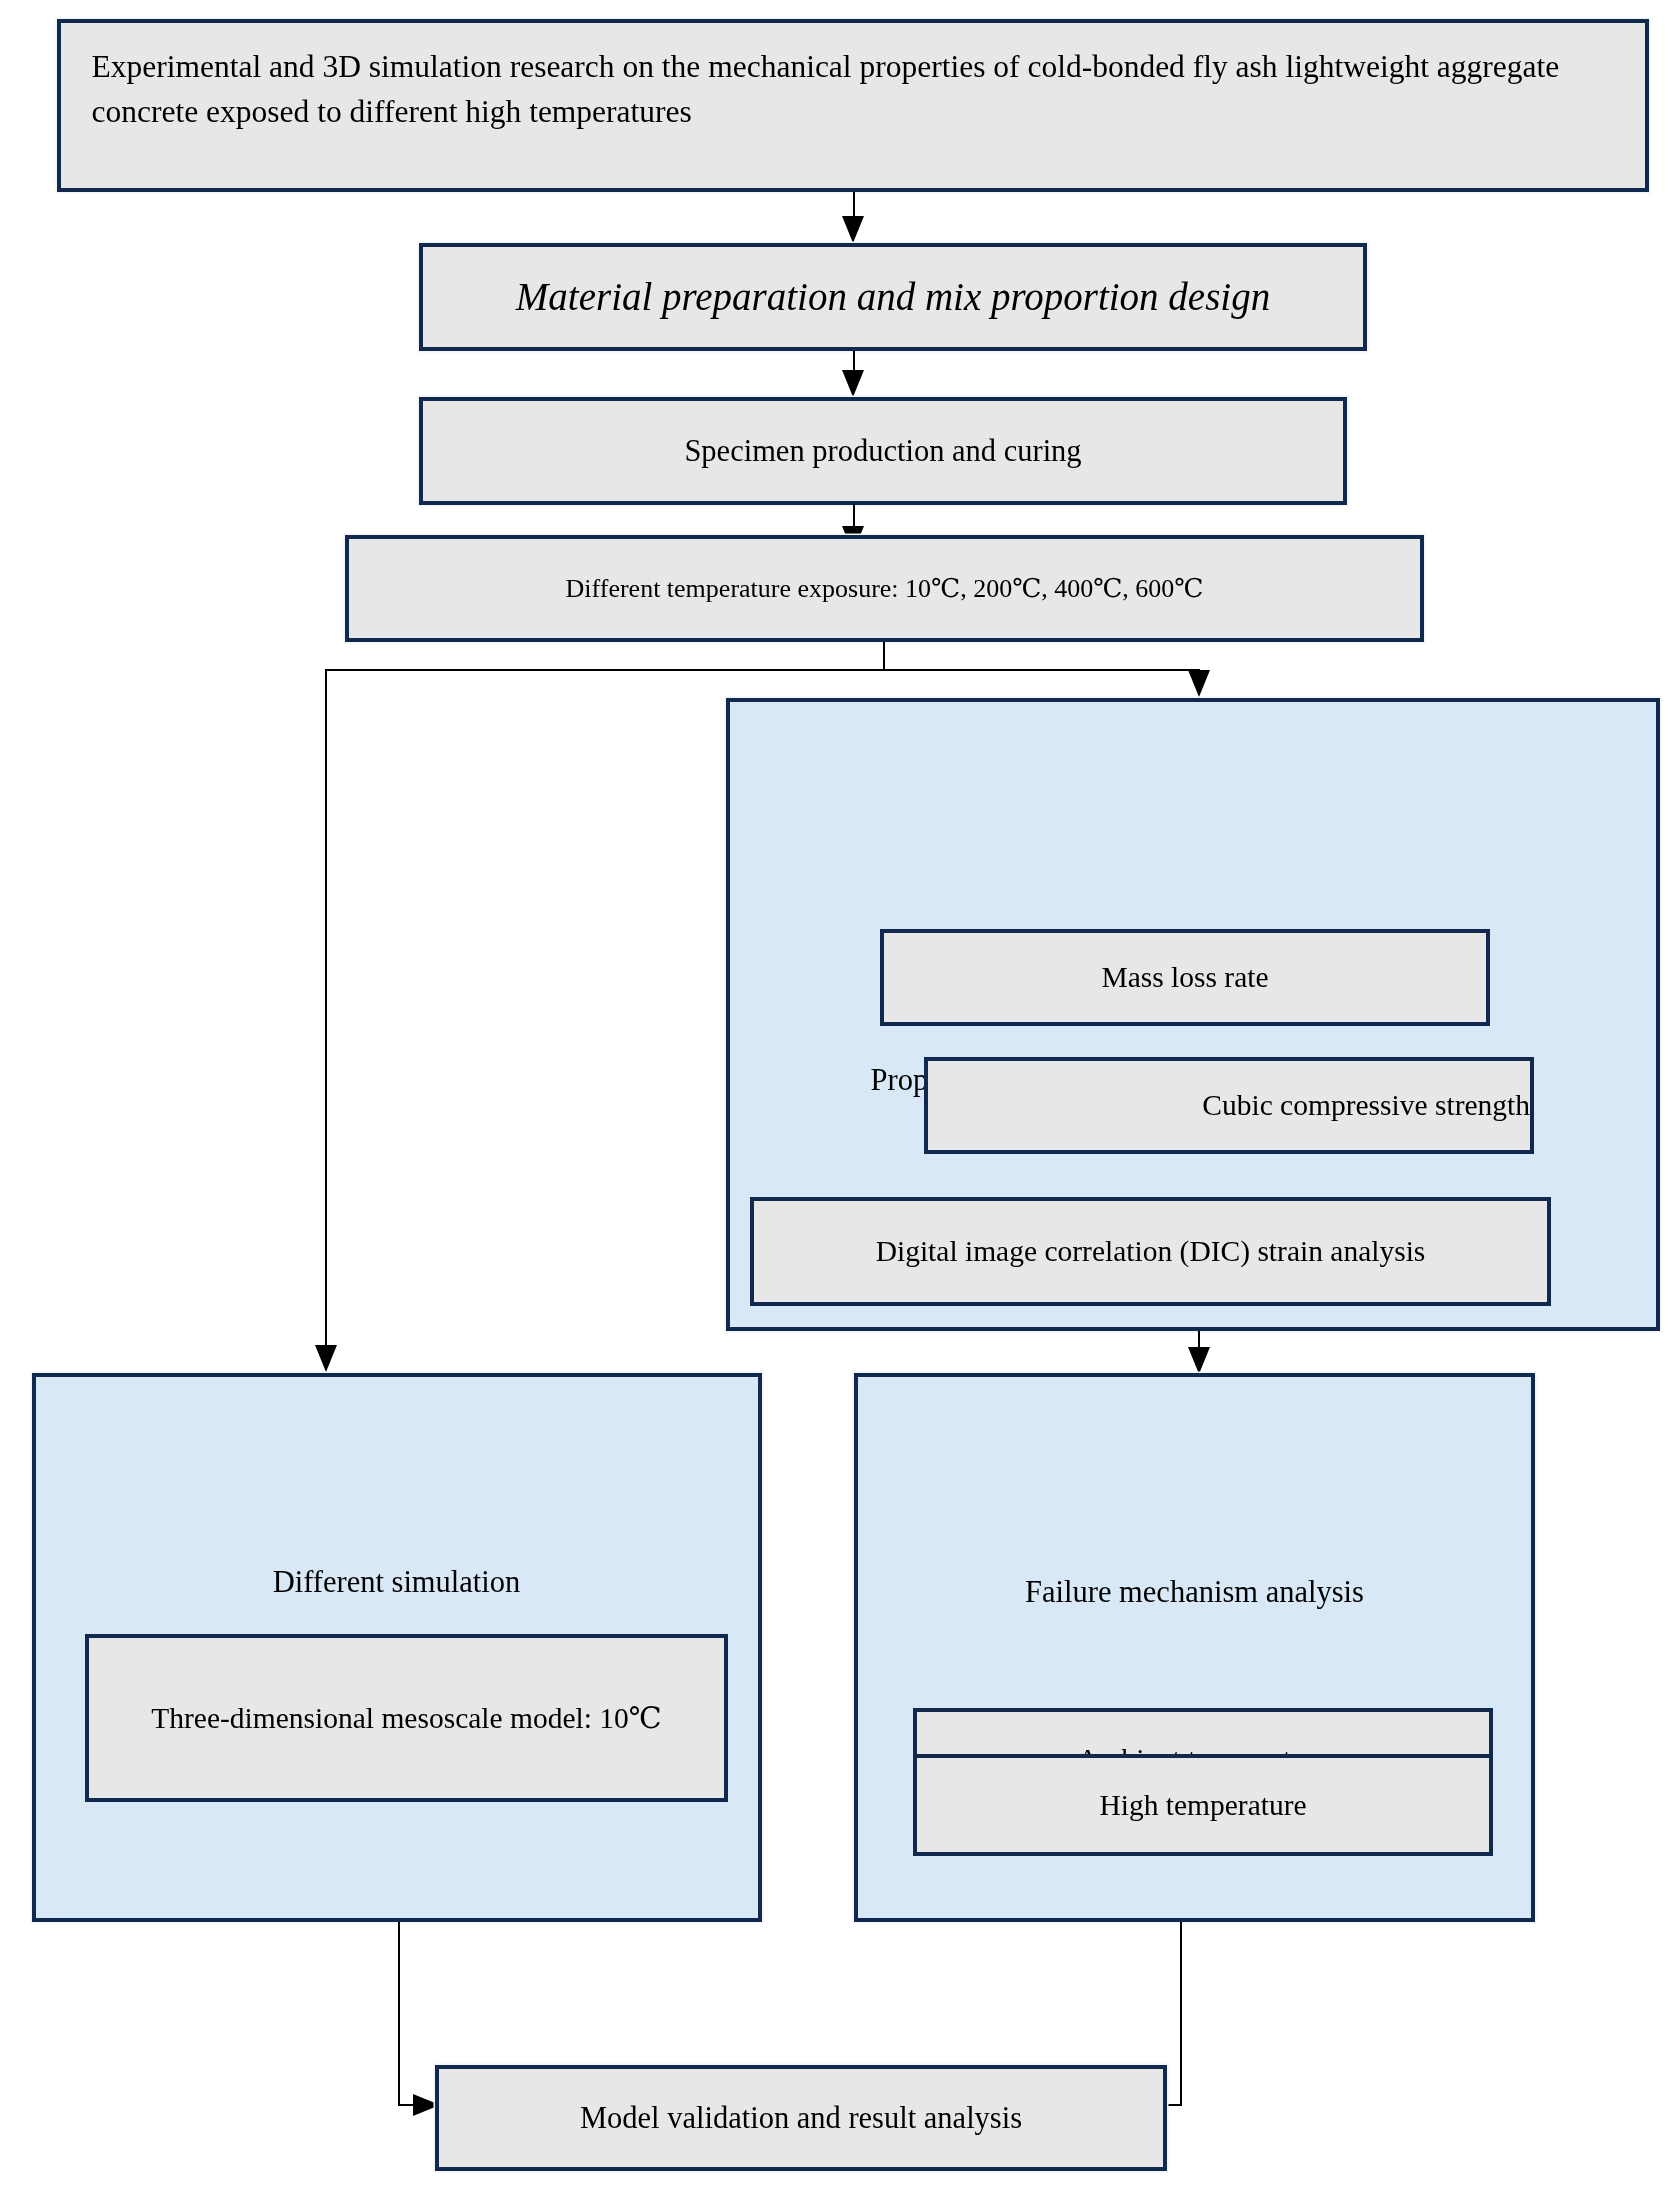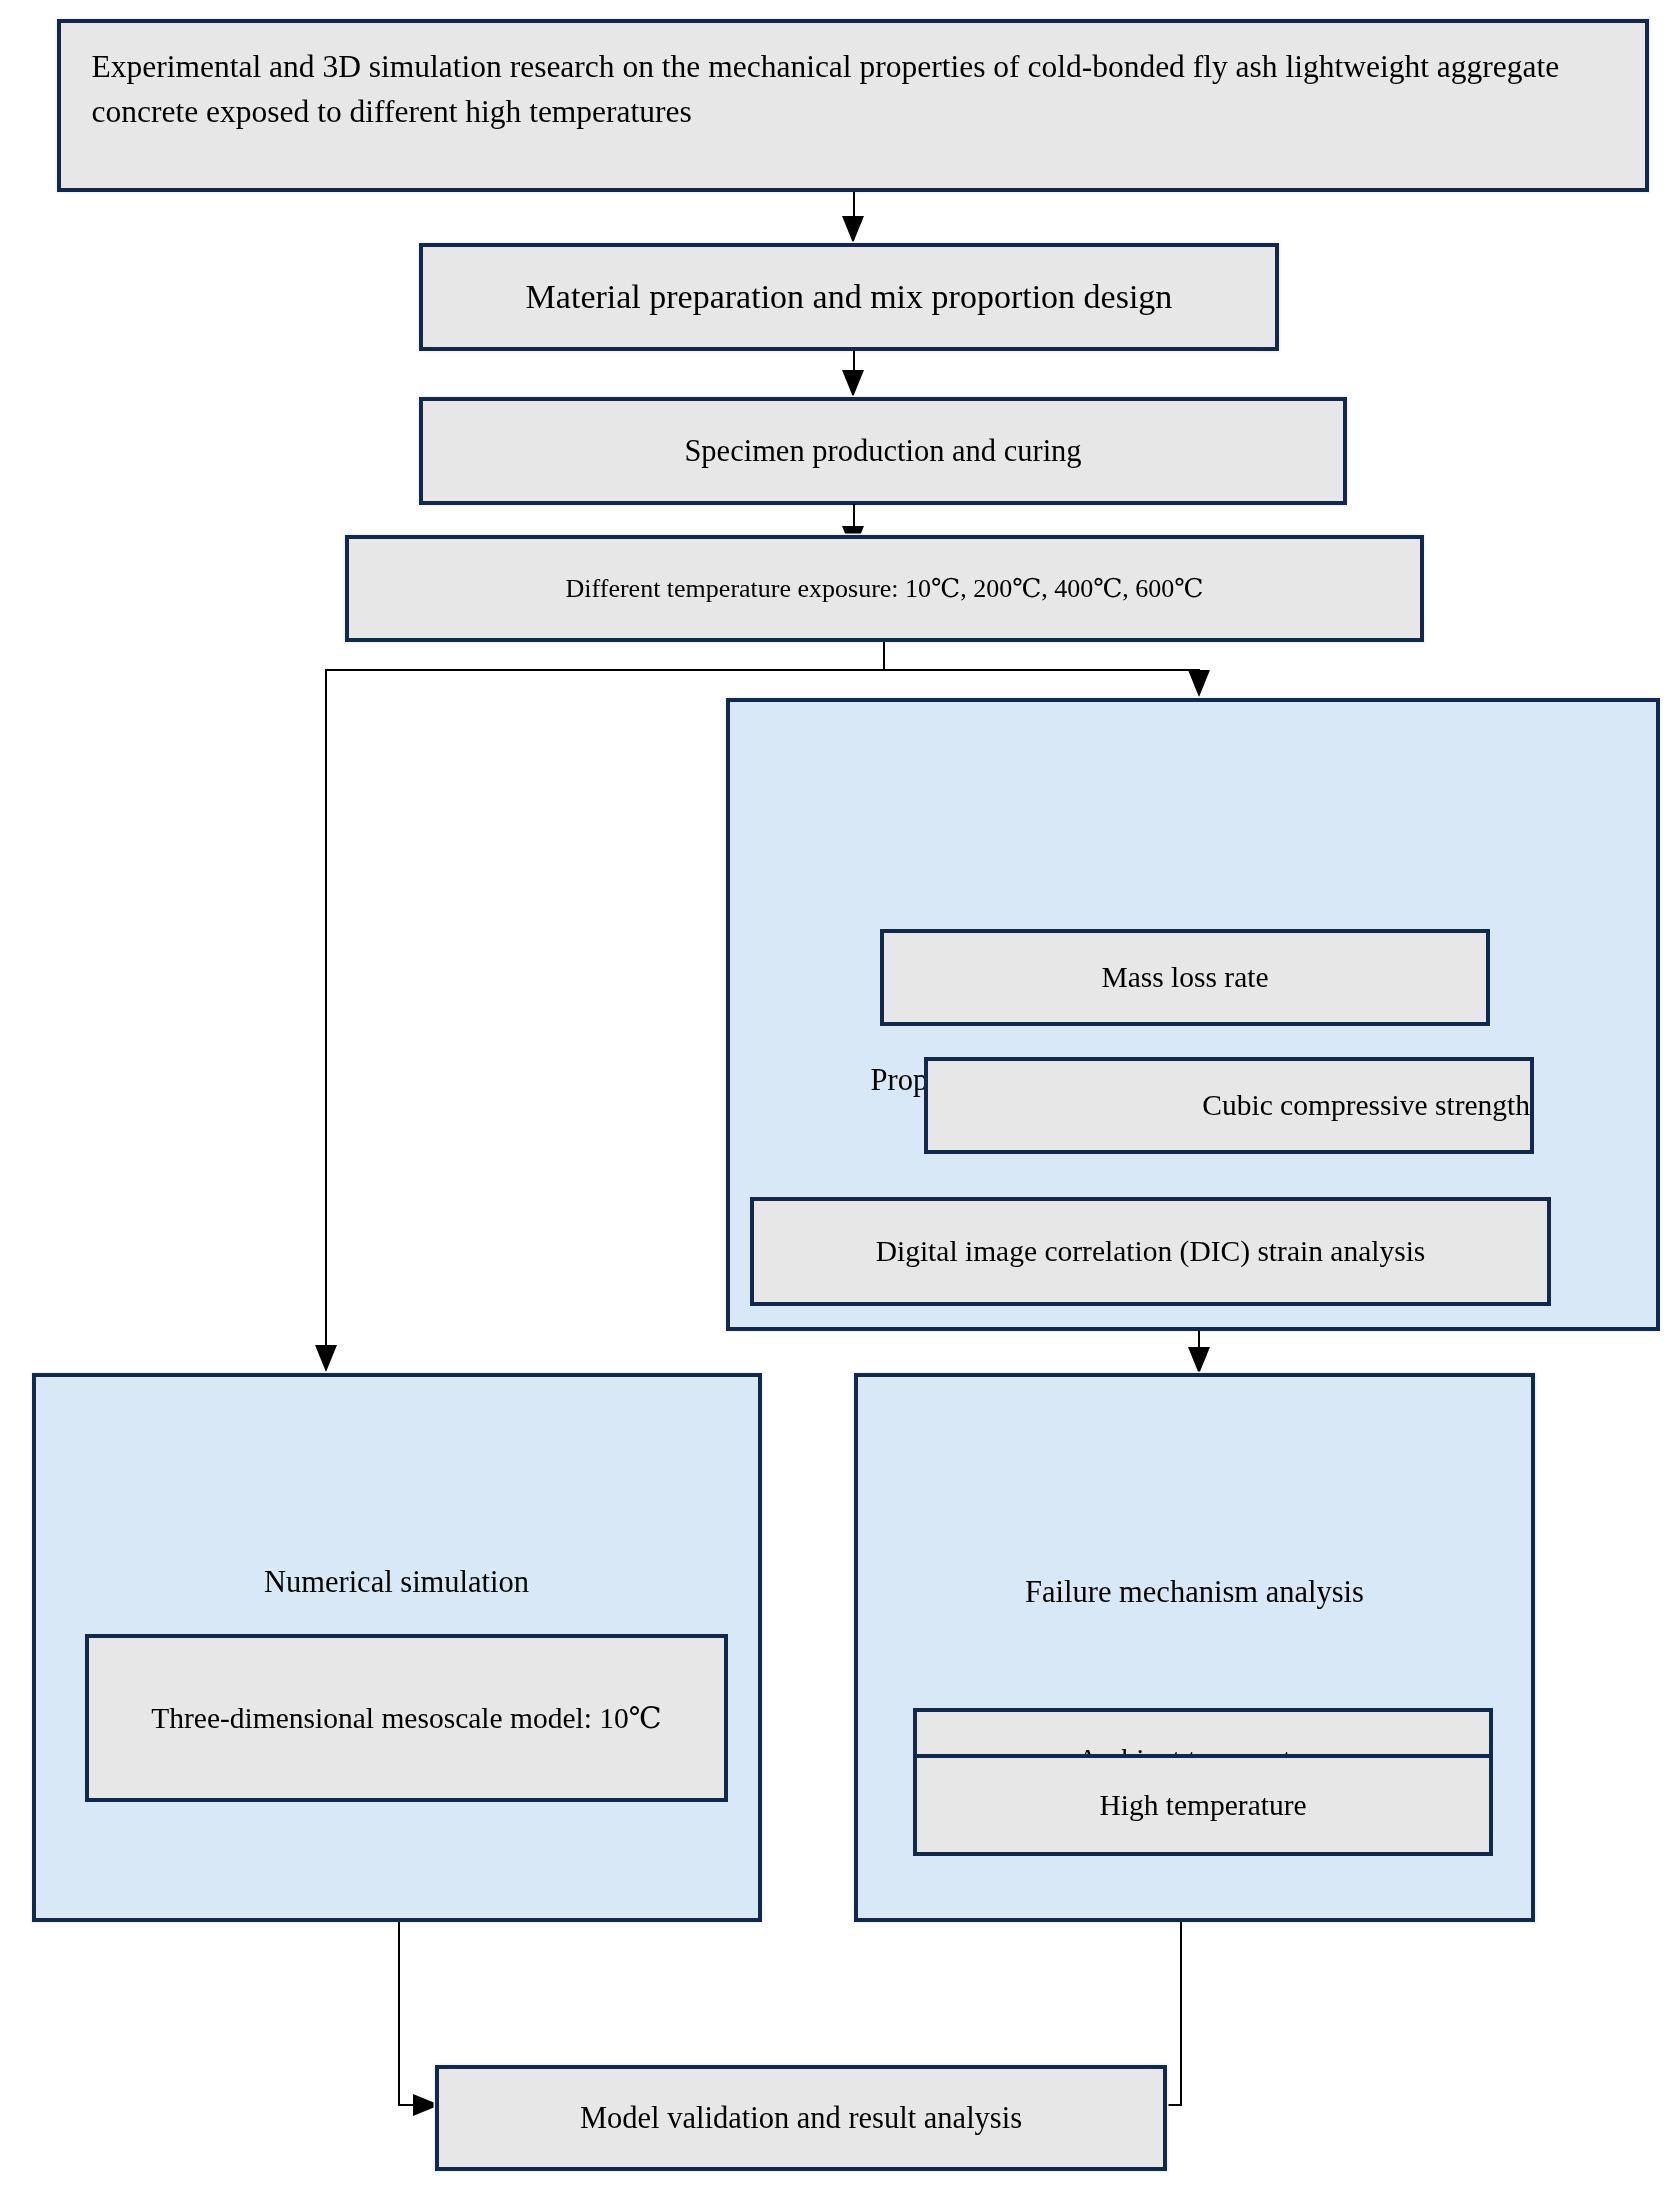--- a/index.html
+++ b/index.html
@@ -81,21 +81,21 @@
 
 <div id="canvas">
 
   <div class="node title-box" style="left:57px;top:19.3px;width:1592px;height:173px;font-size:31.5px;">
     <span class="txt">Experimental and 3D simulation research on the mechanical properties of cold-bonded fly ash lightweight aggregate concrete exposed to different high temperatures</span>
   </div>
 
   <div class="line vline" style="left:853px;top:192px;height:24.4px;"></div>
   <div class="arrow-down" style="left:842px;top:216px;"></div>
 
-  <div class="node" style="left:419px;top:243px;width:860px;height:108px;font-size:34px;">
+  <div class="node" style="left:419px;top:243px;width:948px;height:108px;font-size:39px;font-style:italic;">
     <span class="txt">Material preparation and mix proportion design</span>
   </div>
 
   <div class="line vline" style="left:853px;top:351px;height:21.4px;"></div>
   <div class="arrow-down" style="left:842px;top:370px;"></div>
 
   <div class="node" style="left:419px;top:397px;width:928px;height:108px;font-size:30.5px;">
     <span class="txt">Specimen production and curing</span>
   </div>
 
@@ -125,21 +125,21 @@
     <span>Cubic compressive strength</span>
   </div>
   <div class="sub" style="left:750px;top:1197px;width:801px;height:109px;font-size:29.5px;">
     <span>Digital image correlation (DIC) strain analysis</span>
   </div>
 
   <div class="line vline" style="left:1198px;top:1331px;height:18.3px;"></div>
   <div class="arrow-down" style="left:1188px;top:1347px;"></div>
 
   <div class="node panel" style="left:31.5px;top:1373px;width:730px;height:549px;">
-    <div class="panel-label" style="top:183px;font-size:30.5px;">Numerical simulation</div>
+    <div class="panel-label" style="top:183px;font-size:30.5px;">Different simulation</div>
   </div>
   <div class="sub" style="left:85px;top:1634px;width:643px;height:168px;font-size:29.5px;padding:0 20.3px;">
     <span>Three-dimensional mesoscale model: 10℃</span>
   </div>
 
   <div class="node panel" style="left:854px;top:1373px;width:681px;height:549px;">
     <div class="panel-label" style="top:193px;font-size:30.5px;">Failure mechanism analysis</div>
   </div>
   <div class="sub" style="left:913px;top:1708px;width:580px;height:102px;font-size:29.5px;">
     <span>Ambient temperature</span>

